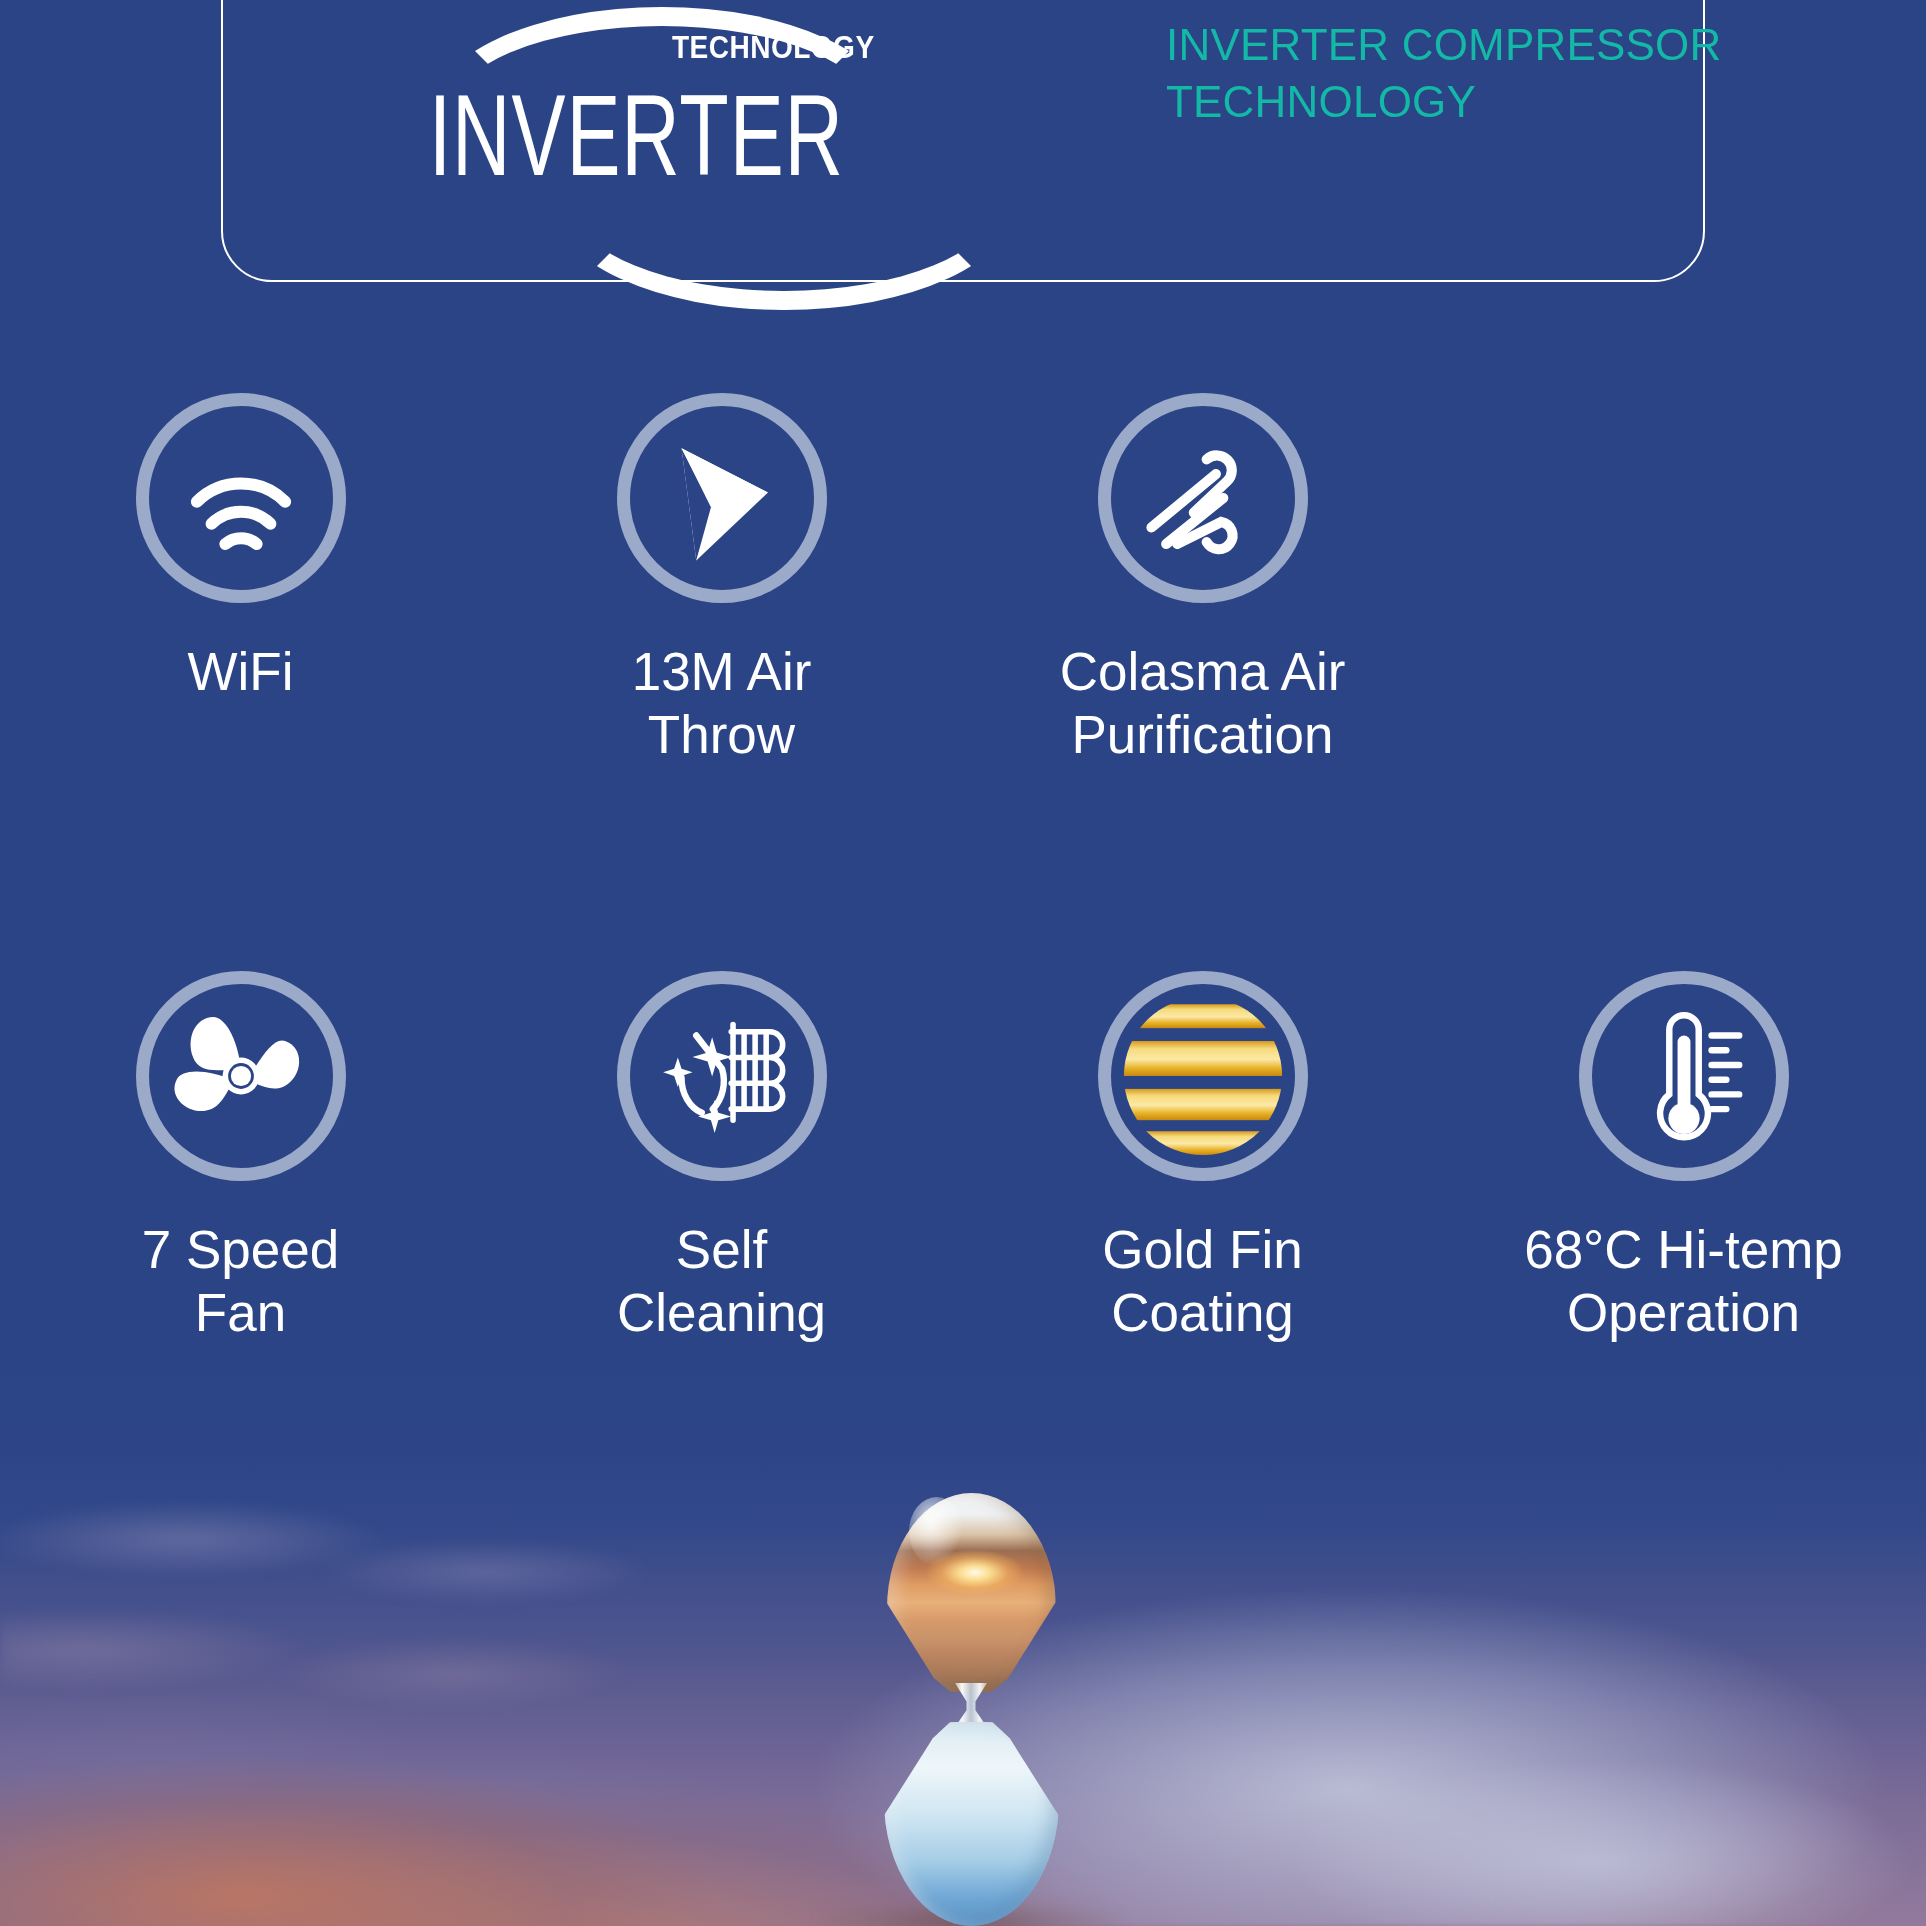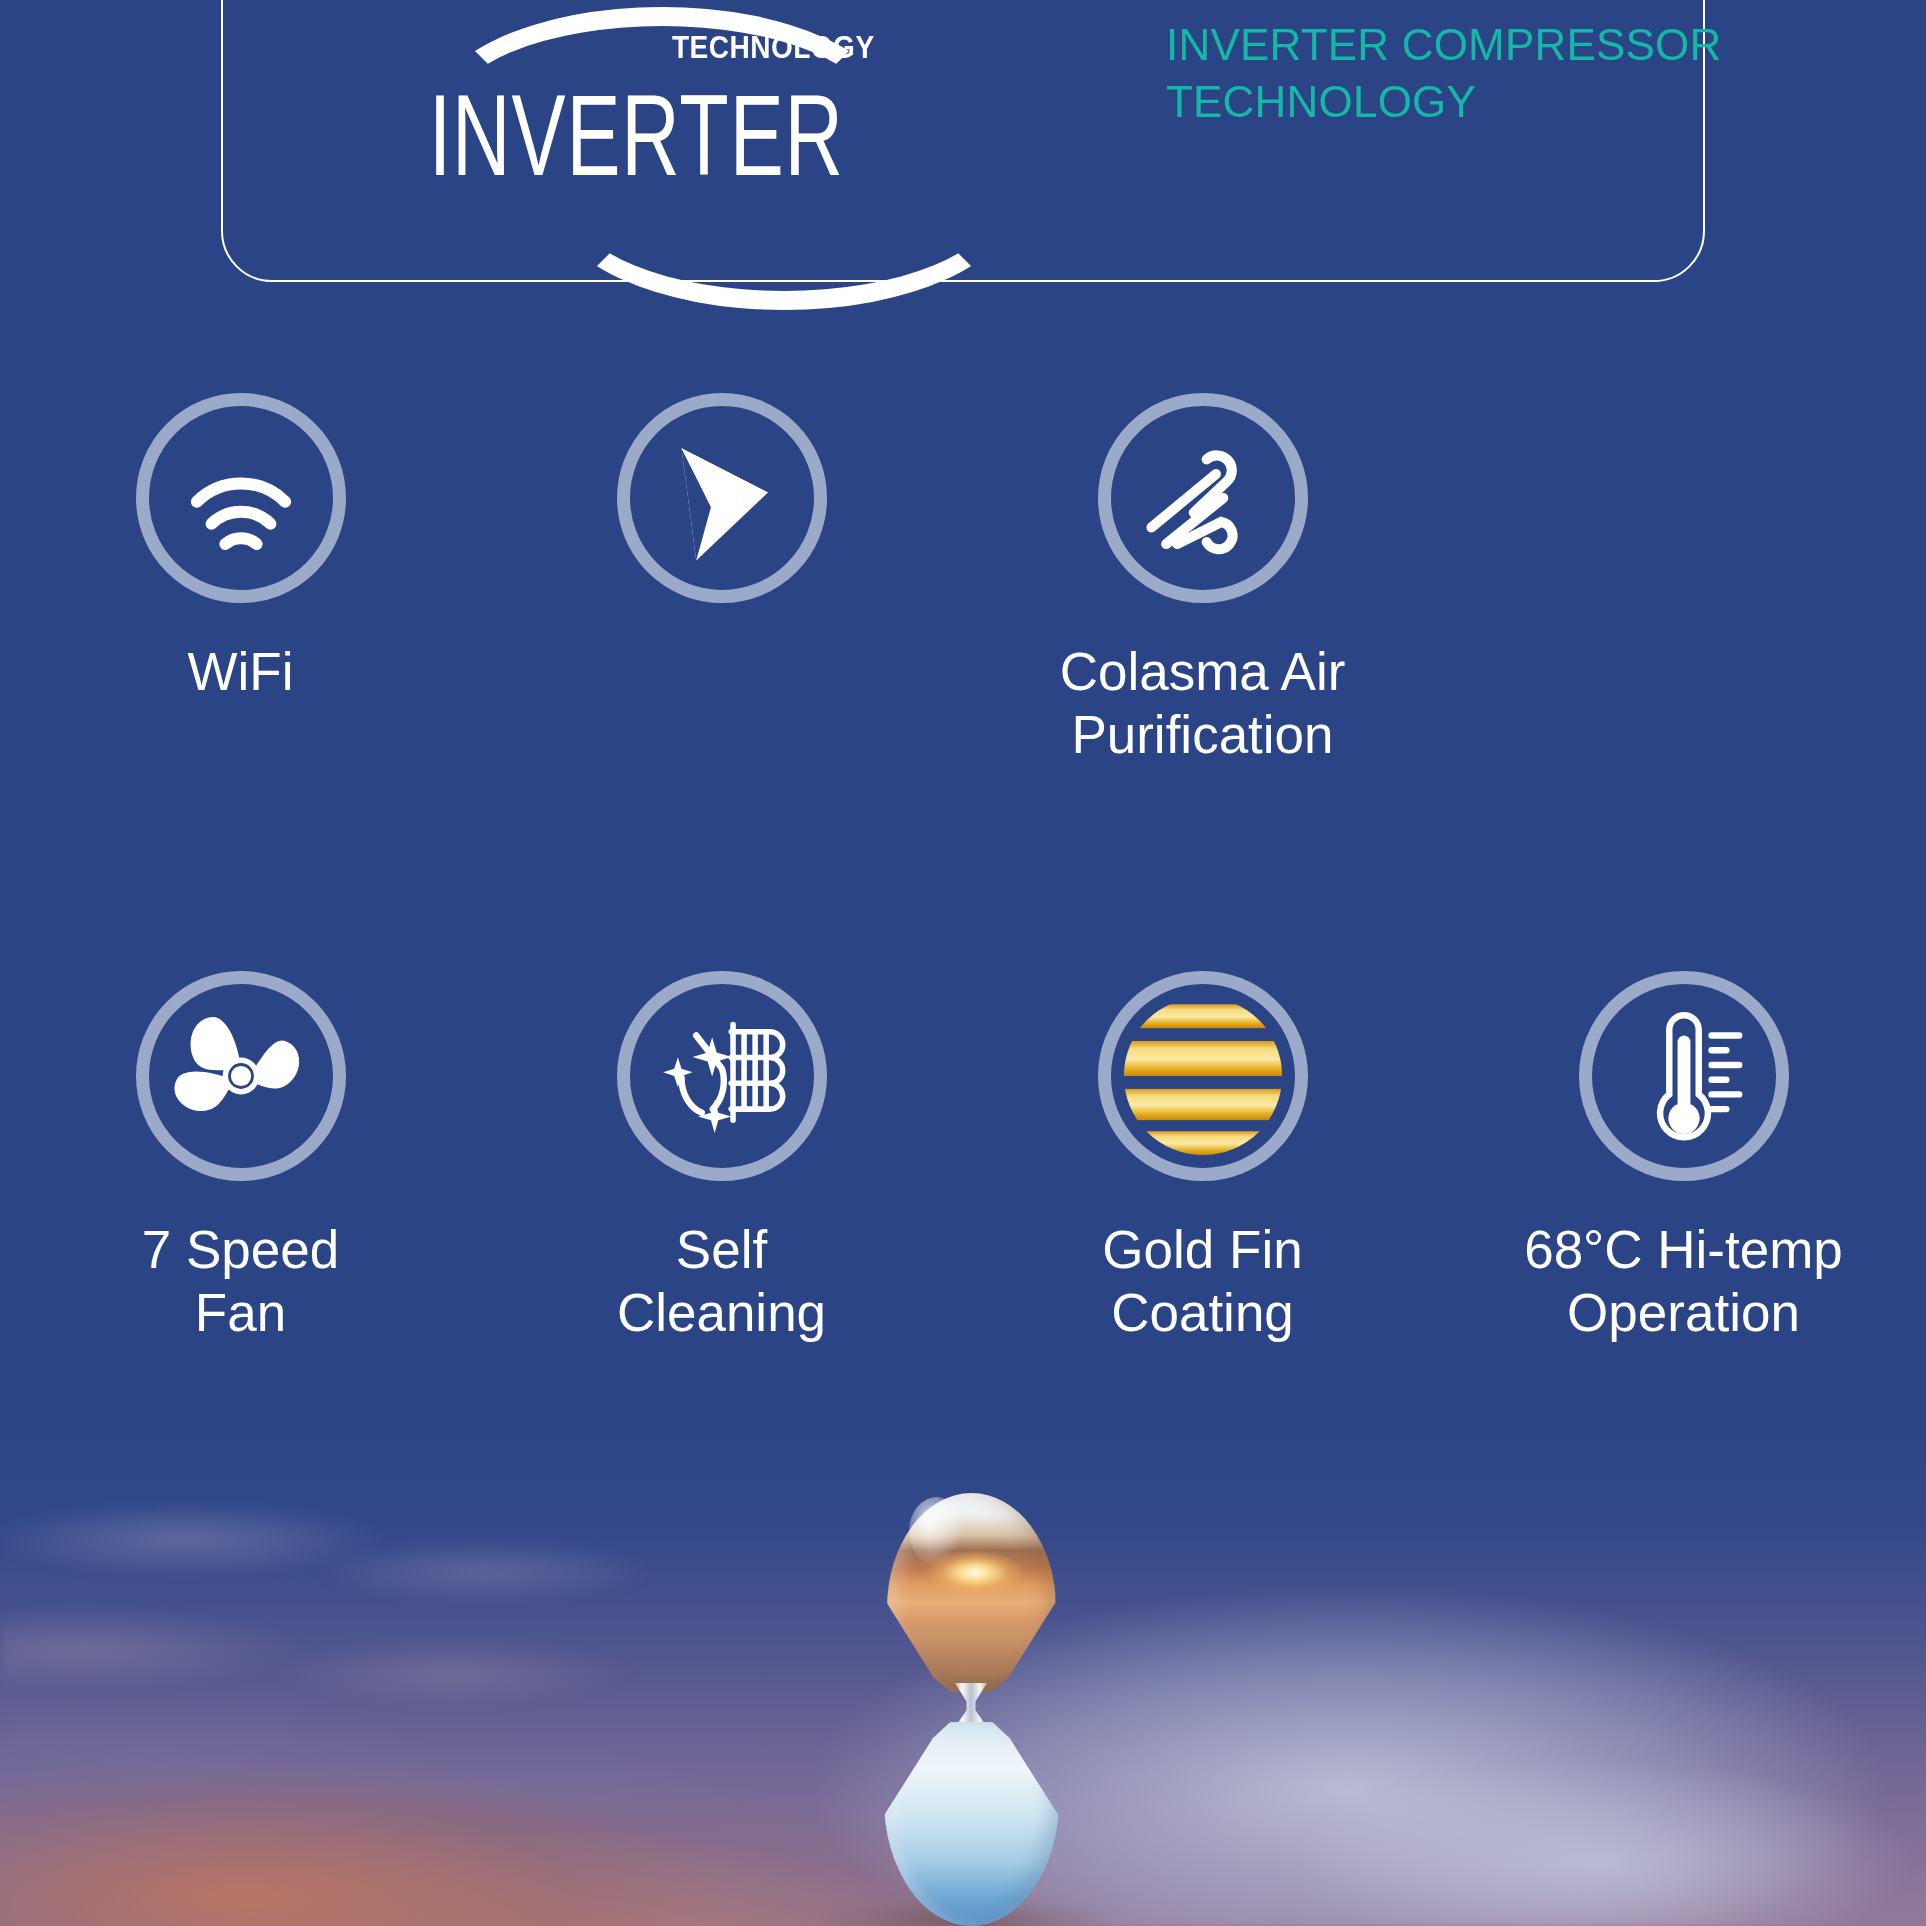--- a/index.html
+++ b/index.html
@@ -190,20 +190,22 @@
 
   <div class="cell">
     <div class="icon-circle">
       <svg viewBox="0 0 200 200">
         <path d="M56 46 L150 94 L90 112 L72 168 Z" fill="#ffffff"></path>
         <path d="M56 46 L90 112 L72 168 Z" fill="#2a4486"></path>
         <path d="M56 46 L150 94 L88 110 Z" fill="#ffffff"></path>
         <path d="M88 110 L150 94 L72 168 Z" fill="#ffffff"></path>
       </svg>
     </div>
+    <div class="label">13M Air
+Throw</div>
   </div>
 
   <div class="cell">
     <div class="icon-circle">
       <svg viewBox="0 0 200 200">
         <g fill="none" stroke="#ffffff" stroke-width="11" stroke-linecap="round">
           <path d="M44 132 L114 74"></path>
           <path d="M60 150 L122 100"></path>
           <path d="M90 116 L126 82 A16 16 0 1 0 104 58"></path>
           <path d="M72 150 L120 126 A15 15 0 1 1 104 148"></path>

